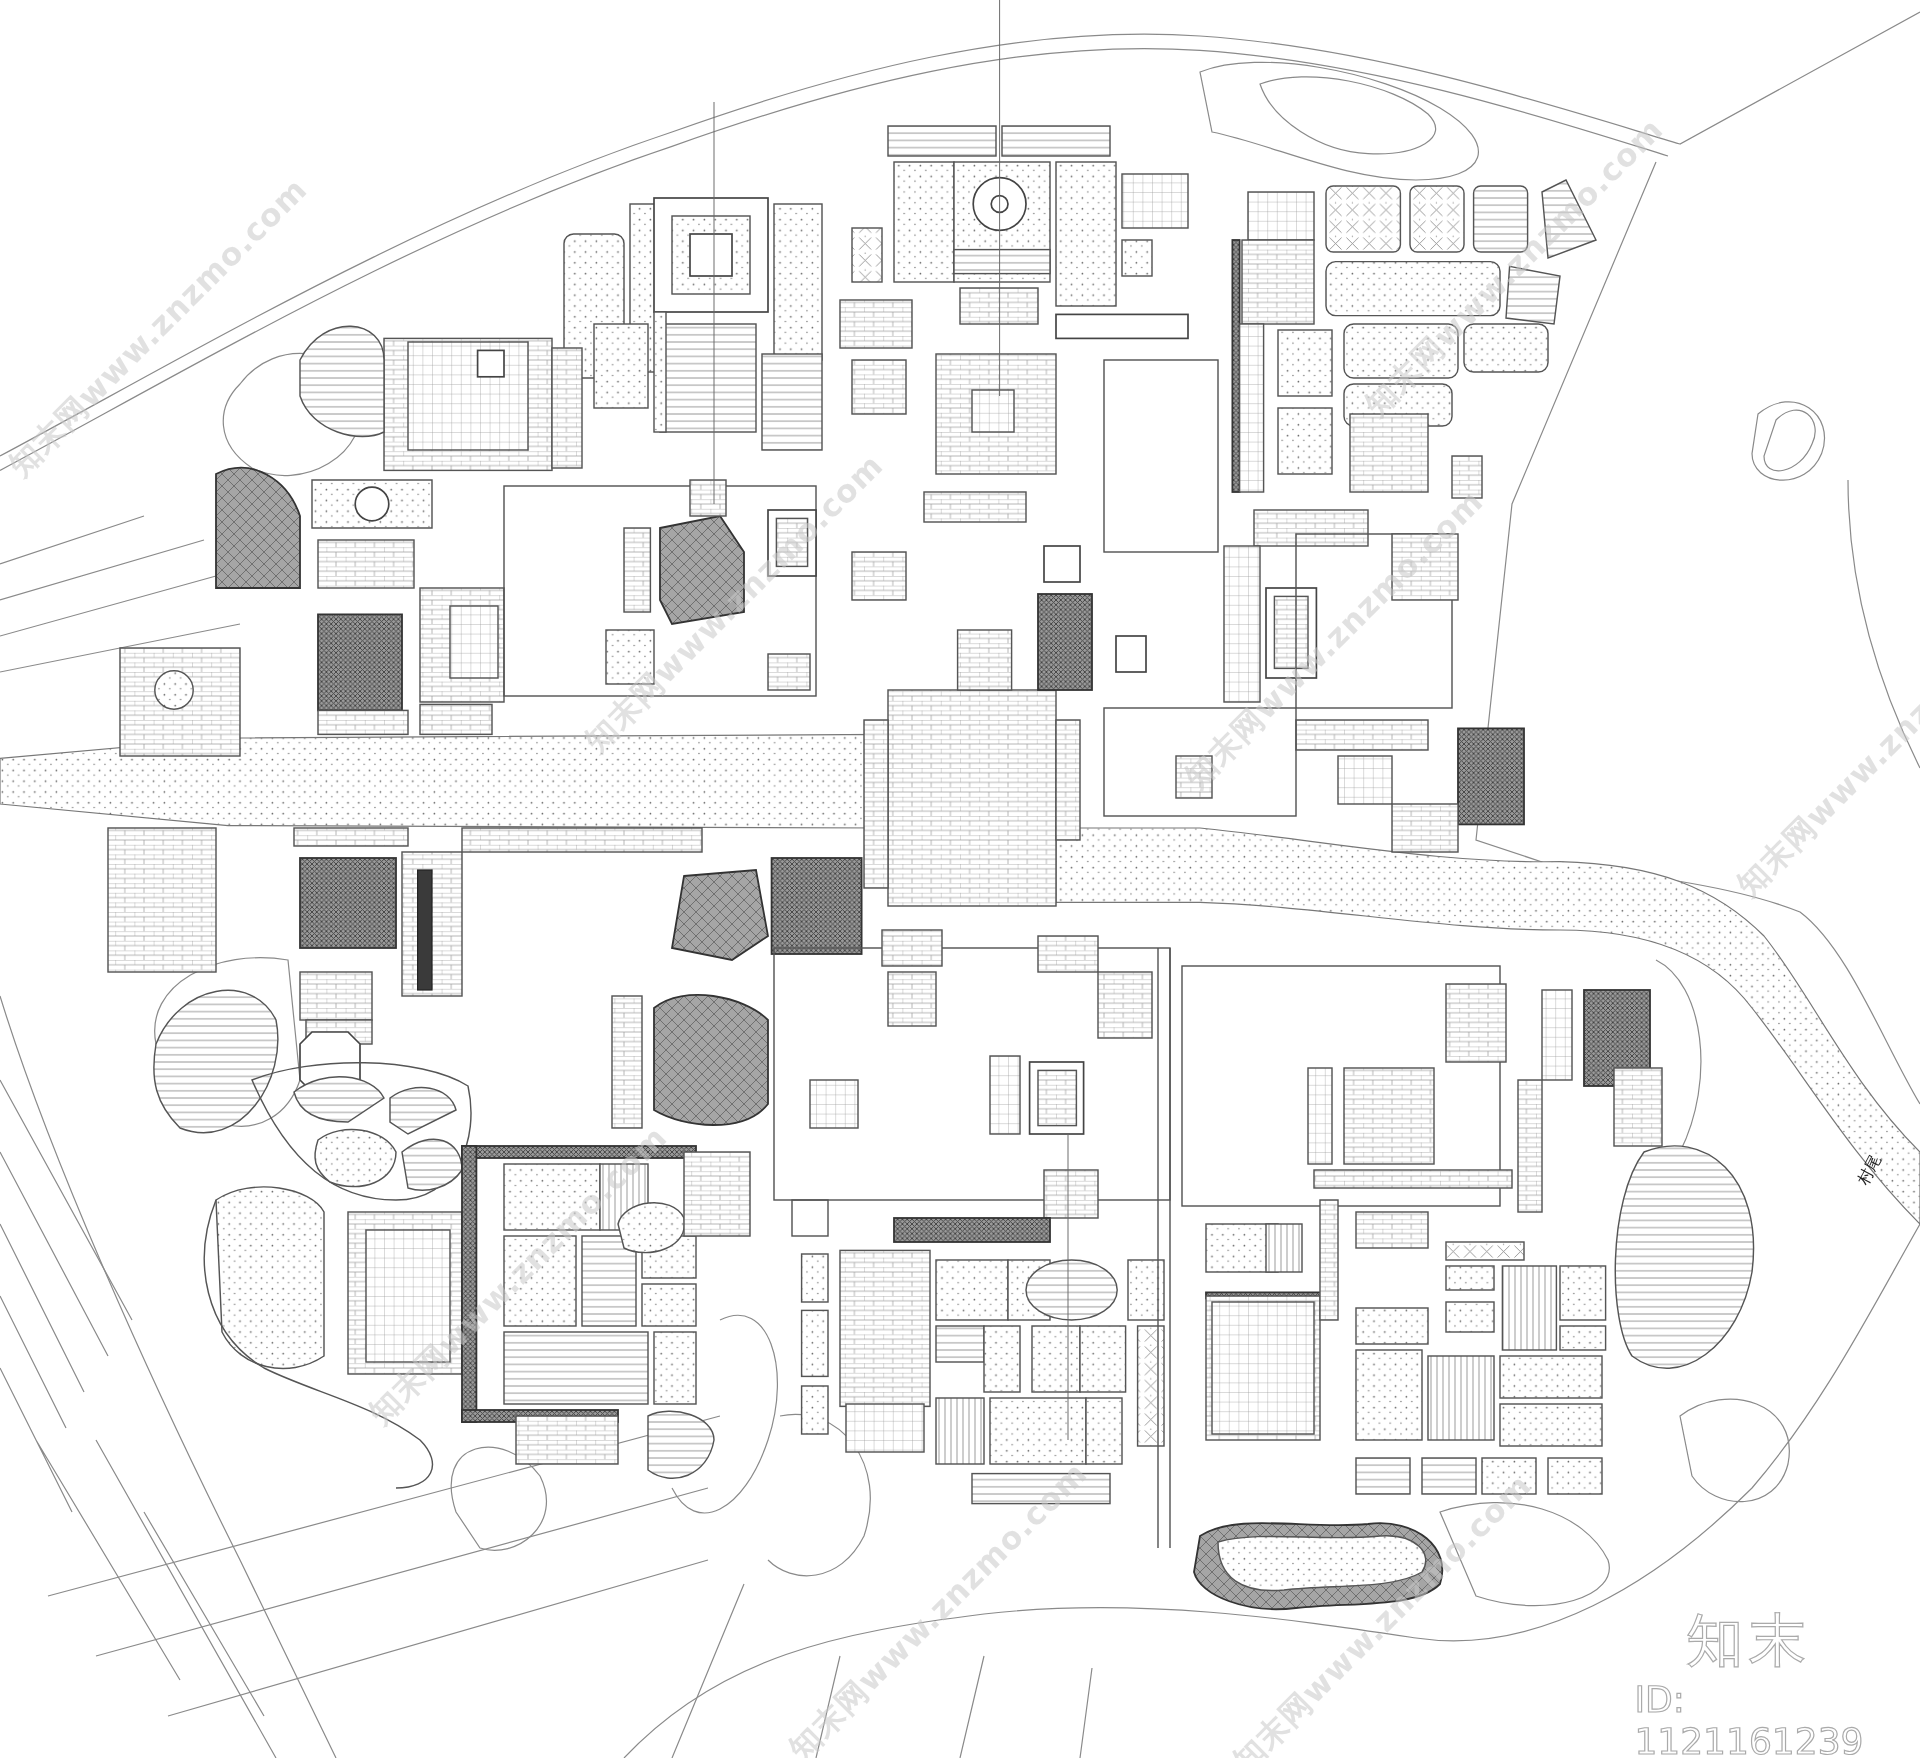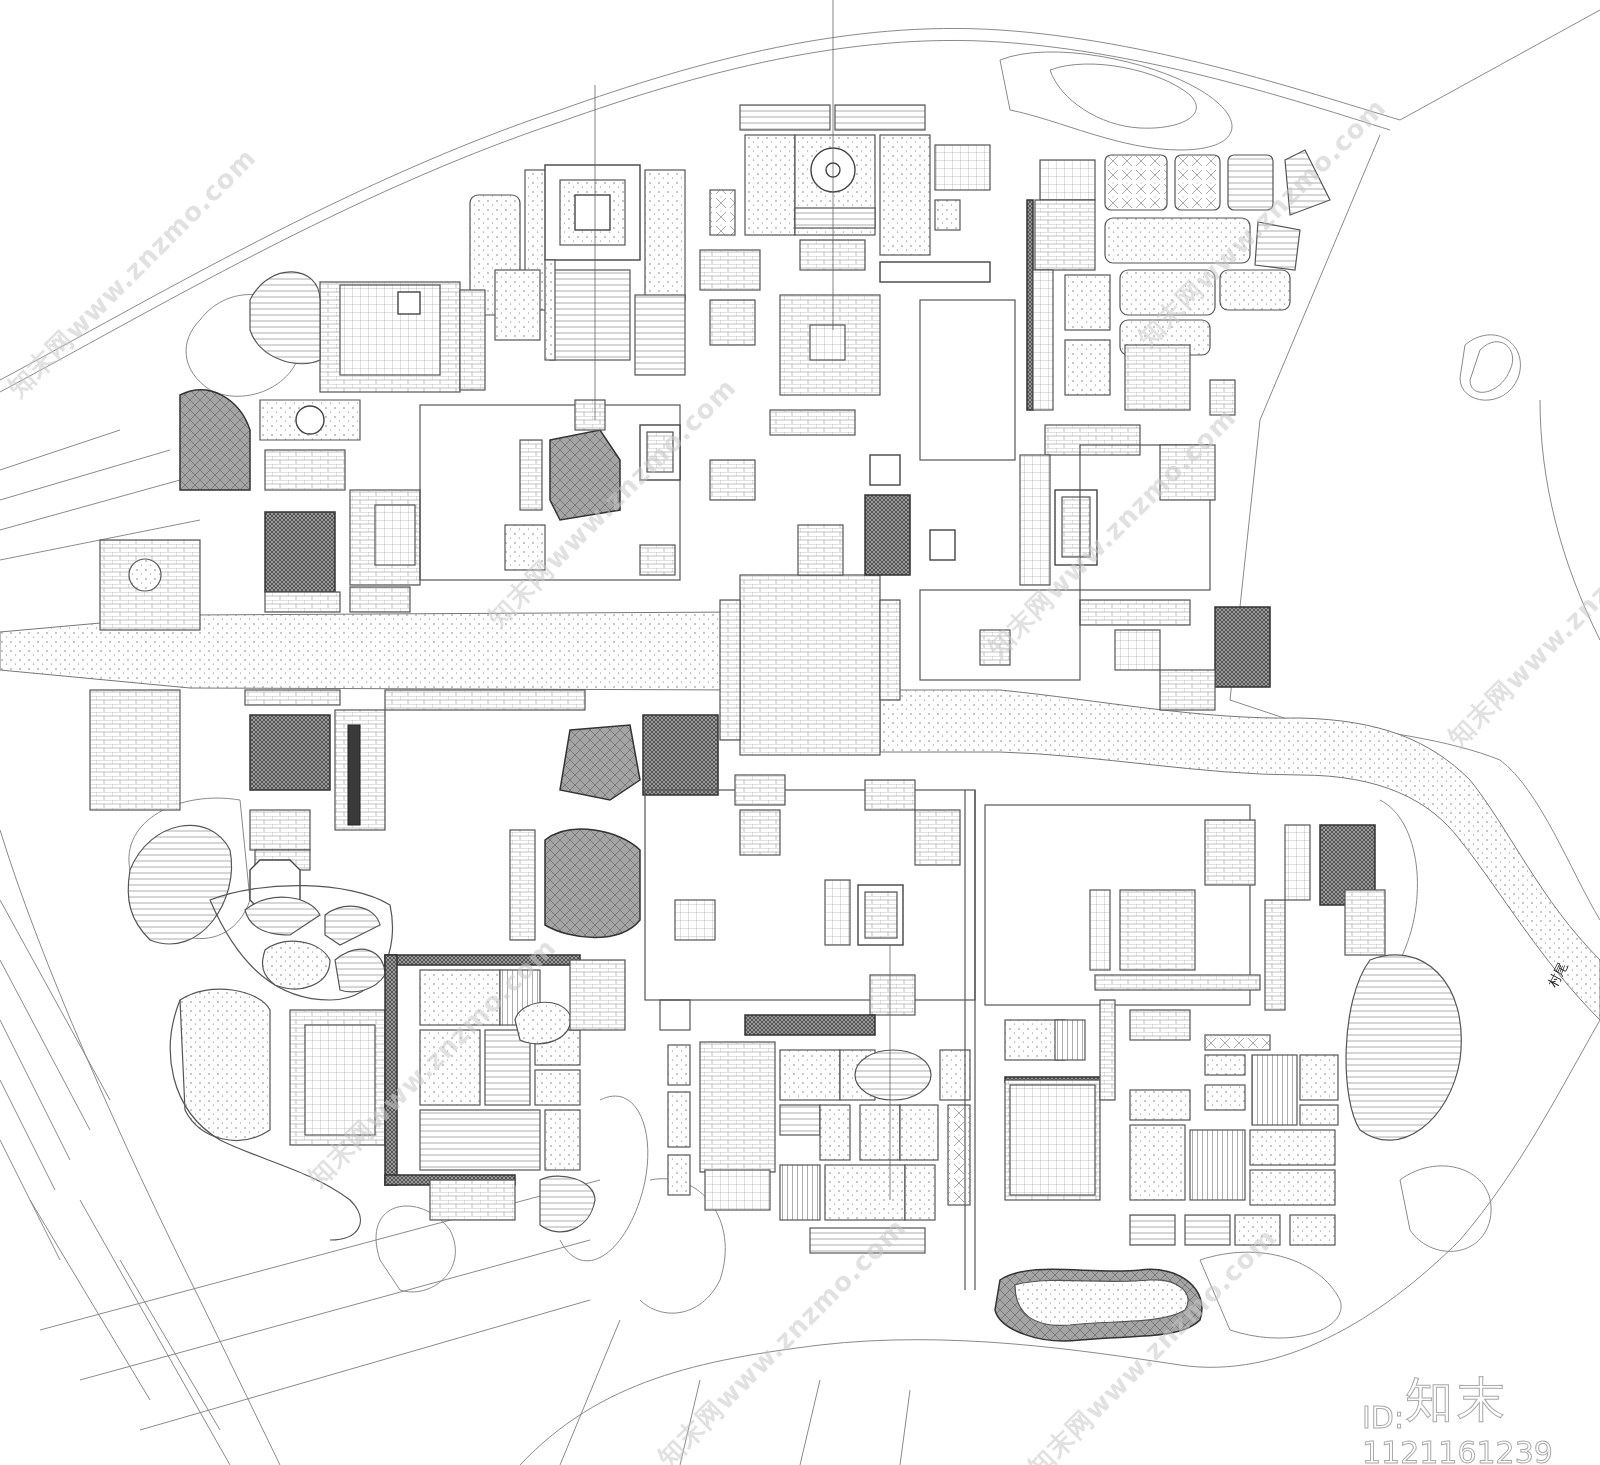--- a/index.html
+++ b/index.html
@@ -12,21 +12,21 @@
   .road{fill:url(#dots);stroke:#777;stroke-width:1;}
   .dots{fill:url(#dots);stroke:#555;stroke-width:1.2;}
   .hatch{fill:url(#hlines);stroke:#555;stroke-width:1.2;}
   .vhatch{fill:url(#vlines);stroke:#555;stroke-width:1.2;}
   .grid{fill:url(#grid);stroke:#555;stroke-width:1.2;}
   .brick{fill:url(#brick);stroke:#555;stroke-width:1.2;}
   .cross{fill:url(#cross);stroke:#555;stroke-width:1.2;}
   .dense{fill:url(#dense);stroke:#333;stroke-width:1.5;}
   .water{fill:url(#xhatch);stroke:#333;stroke-width:1.5;}
   .wm{position:absolute;color:rgba(200,200,200,0.55);font-family:"DejaVu Sans",sans-serif;font-weight:bold;font-size:26px;transform-origin:left top;white-space:nowrap;letter-spacing:1px;}
-  .logo{position:absolute;left:1405px;top:1335px;font-size:48px;color:#fff;-webkit-text-stroke:1px #aaa;font-family:"DejaVu Sans",sans-serif;letter-spacing:4px;margin-top:33px;}
+  .logo{position:absolute;left:1405px;top:1335px;font-size:48px;color:#fff;-webkit-text-stroke:1px #aaa;font-family:"DejaVu Sans",sans-serif;letter-spacing:4px;}
   .idtxt{position:absolute;left:1362px;top:1400px;font-size:30px;color:#fff;-webkit-text-stroke:1px #aaa;font-family:"DejaVu Sans",sans-serif;}
   .roadlbl{position:absolute;left:1545px;top:966px;font-size:13px;color:#222;transform:rotate(-62deg);font-family:"DejaVu Sans",sans-serif;}
 </style>
 </head>
 <body>
 
 <svg id="plan" viewBox="0 0 1600 1465" xmlns="http://www.w3.org/2000/svg">
   <defs>
     <pattern id="dots" width="9" height="9" patternUnits="userSpaceOnUse">
       <rect width="9" height="9" fill="#fff"></rect>

